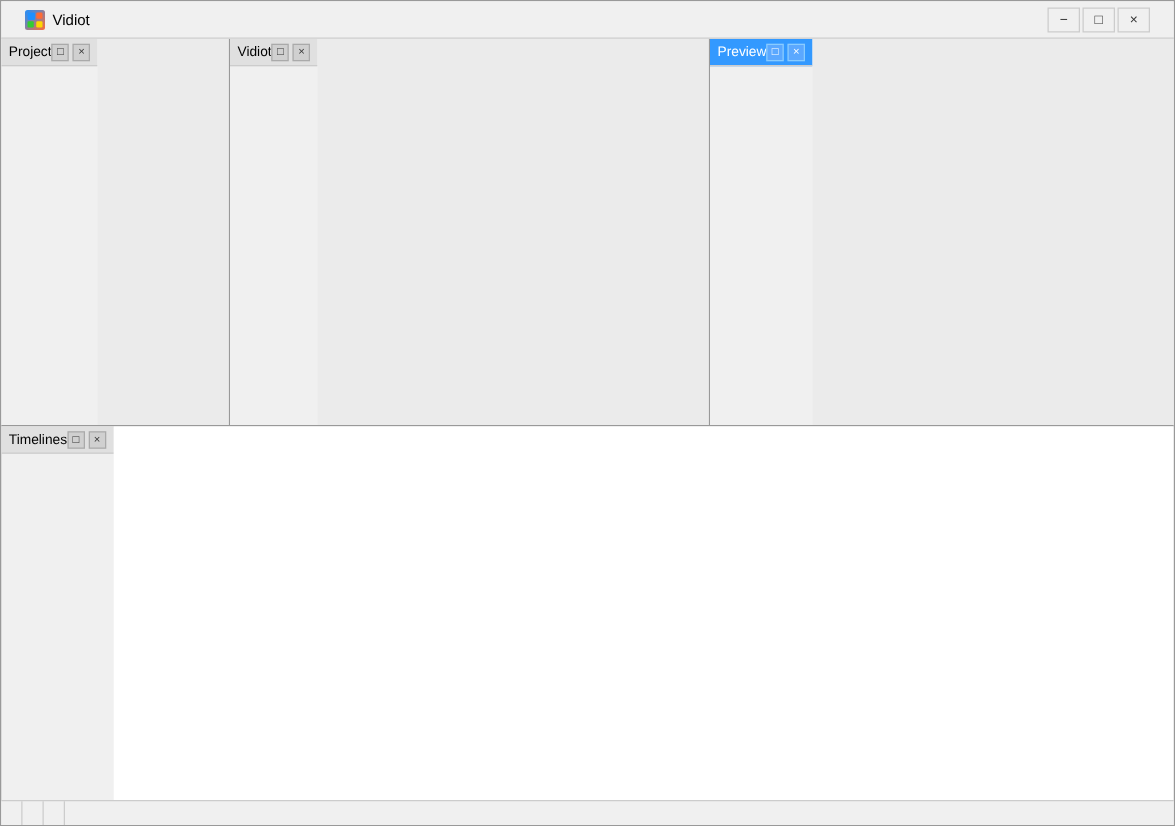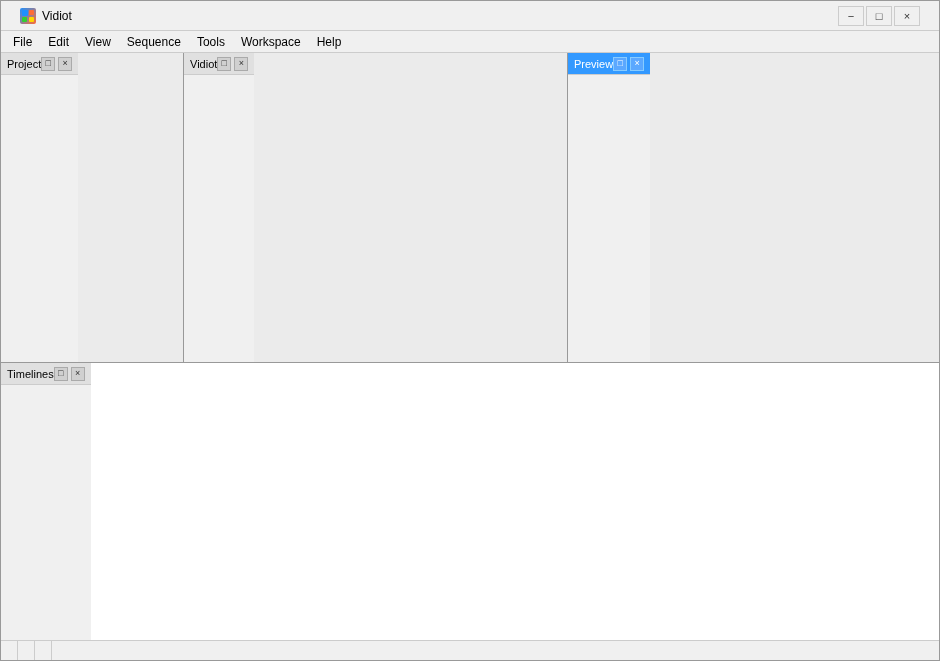--- a/index.html
+++ b/index.html
@@ -265,29 +265,20 @@
       </div>
       <span class="title-bar-title">Vidiot</span>
     </div>
     <div class="title-bar-controls">
       <button class="title-btn">−</button>
       <button class="title-btn">□</button>
       <button class="title-btn close">×</button>
     </div>
   </div>
 
-  <div class="menu-bar">
-    <div class="menu-item">File</div>
-    <div class="menu-item">Edit</div>
-    <div class="menu-item">View</div>
-    <div class="menu-item">Sequence</div>
-    <div class="menu-item">Tools</div>
-    <div class="menu-item">Workspace</div>
-    <div class="menu-item">Help</div>
-  </div>
 
   <div class="main-area">
 
     <div class="top-panels">
 
       <div class="panel panel-project">
         <div class="panel-header">
           <span class="panel-header-title">Project</span>
           <div class="panel-header-controls">
             <div class="panel-btn">□</div>

